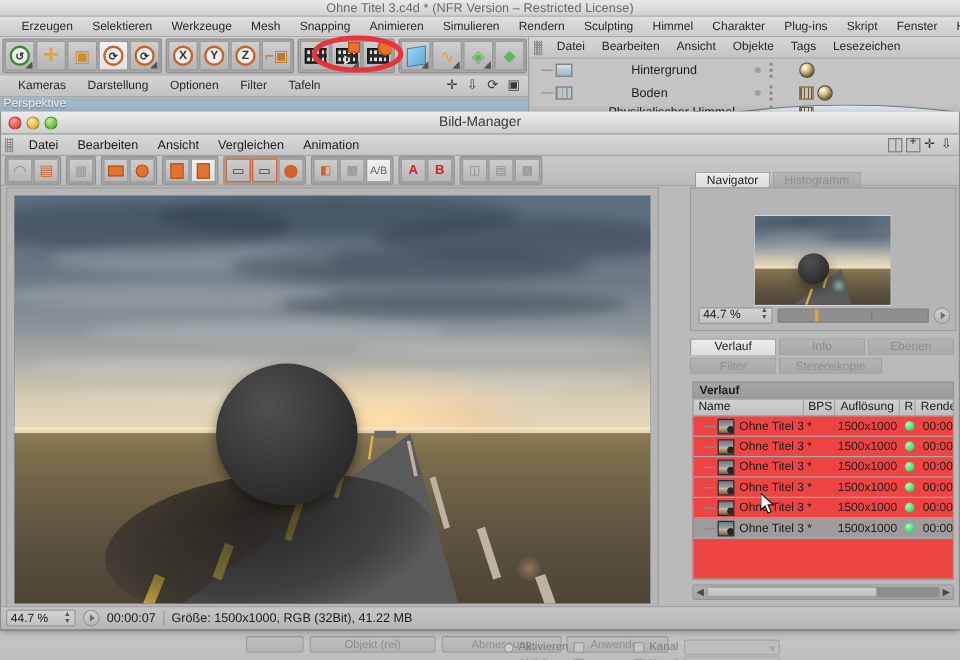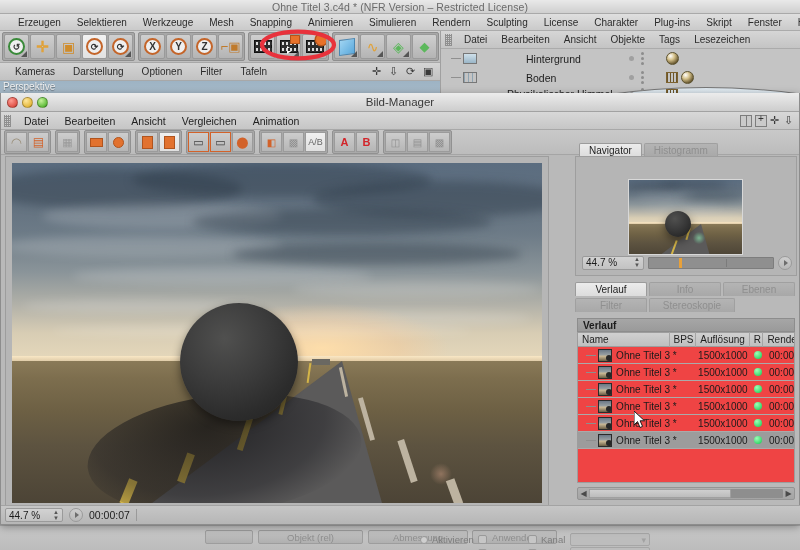--- a/index.html
+++ b/index.html
@@ -269,21 +269,21 @@
   <div id="c4d-menubar">
     <span class="mi">Erzeugen</span>
     <span class="mi">Selektieren</span>
     <span class="mi">Werkzeuge</span>
     <span class="mi">Mesh</span>
     <span class="mi">Snapping</span>
     <span class="mi">Animieren</span>
     <span class="mi">Simulieren</span>
     <span class="mi">Rendern</span>
     <span class="mi">Sculpting</span>
-    <span class="mi">License</span>
+    <span class="mi">Himmel</span>
     <span class="mi">Charakter</span>
     <span class="mi">Plug-ins</span>
     <span class="mi">Skript</span>
     <span class="mi">Fenster</span>
     <span class="mi">Hilfe</span>
 
   </div>
 
   <div id="c4d-toolbar">
     <div class="tgrp">
@@ -767,20 +767,21 @@
     <span class="numfield" style="width:58px;margin-left:2px;">
       <span>44.7 %</span>
       <span class="spin">
           <span>▲</span>
           <span>▼</span>
         </span>
     </span>
     <span class="circbtn"></span>
     <span class="txt">00:00:07</span>
     <span class="sep"></span>
+    <span class="txt">Größe: 1500x1000, RGB (32Bit), 41.22 MB</span>
   </div>
 </div>
 
 <svg id="redstroke" viewBox="0 0 60 24" style="left:258px;top:20px;width:80px;height:50px;">
   <ellipse cx="30" cy="12" rx="27" ry="10" fill="none" stroke="#e8323c" stroke-width="3.2"></ellipse>
 </svg>
 
 <svg id="cursor" width="13" height="19" viewBox="0 0 13 19">
   <polygon points="0,0 0,14 3.5,10.6 6,16.5 8.6,15.4 6.1,9.8 10.6,9.8" fill="#ffffff" stroke="#1a1a1a" stroke-width="1"></polygon>
 </svg>

